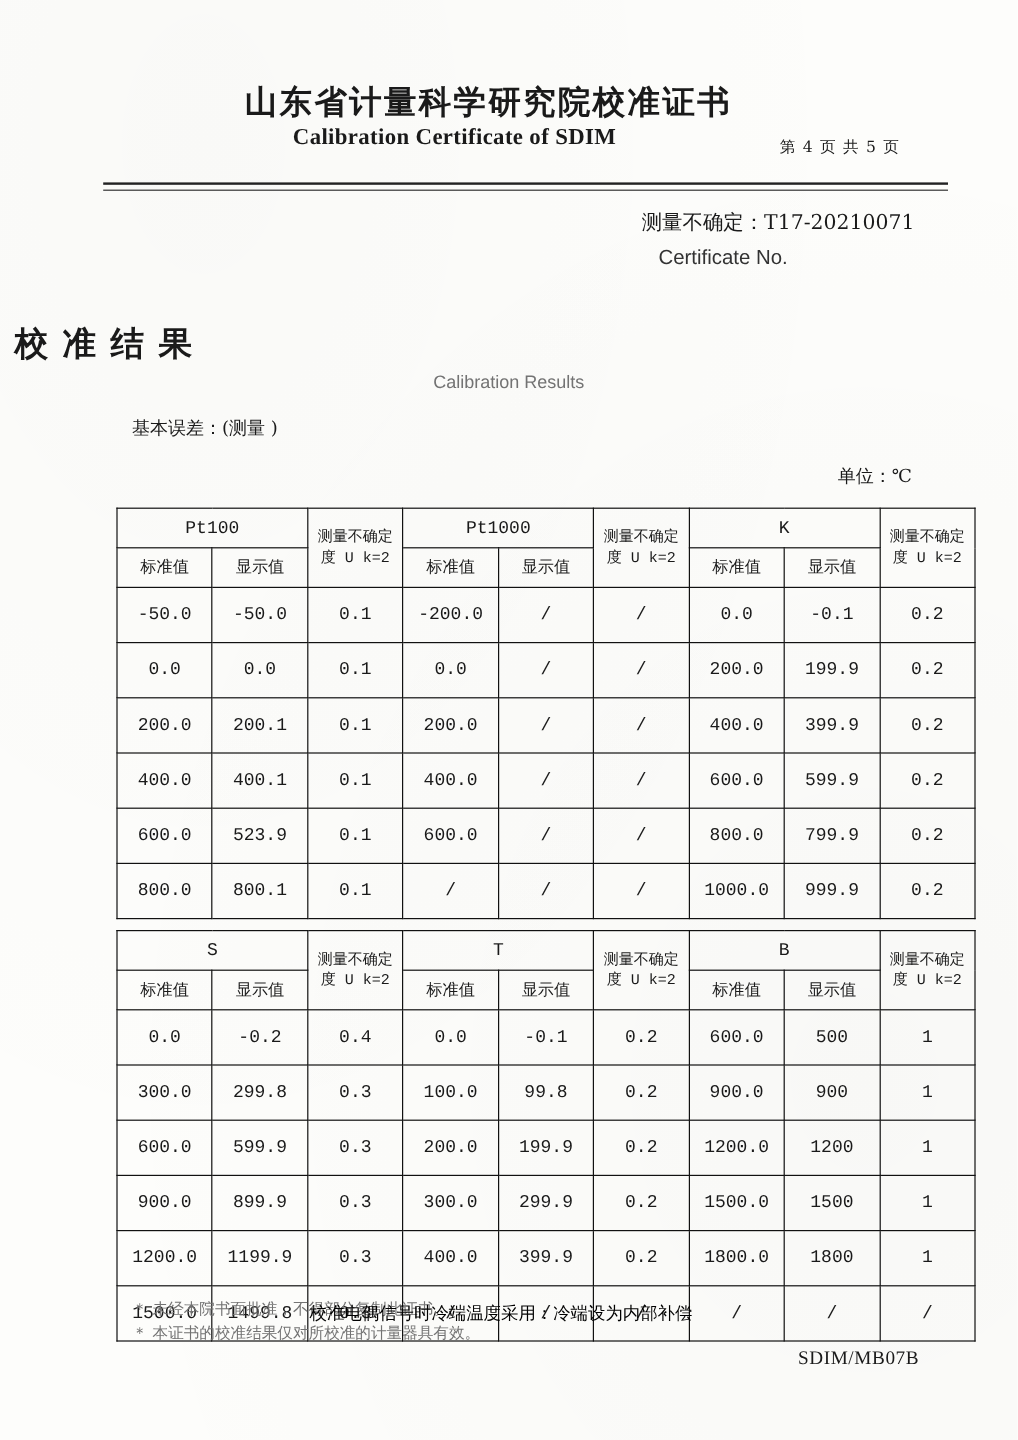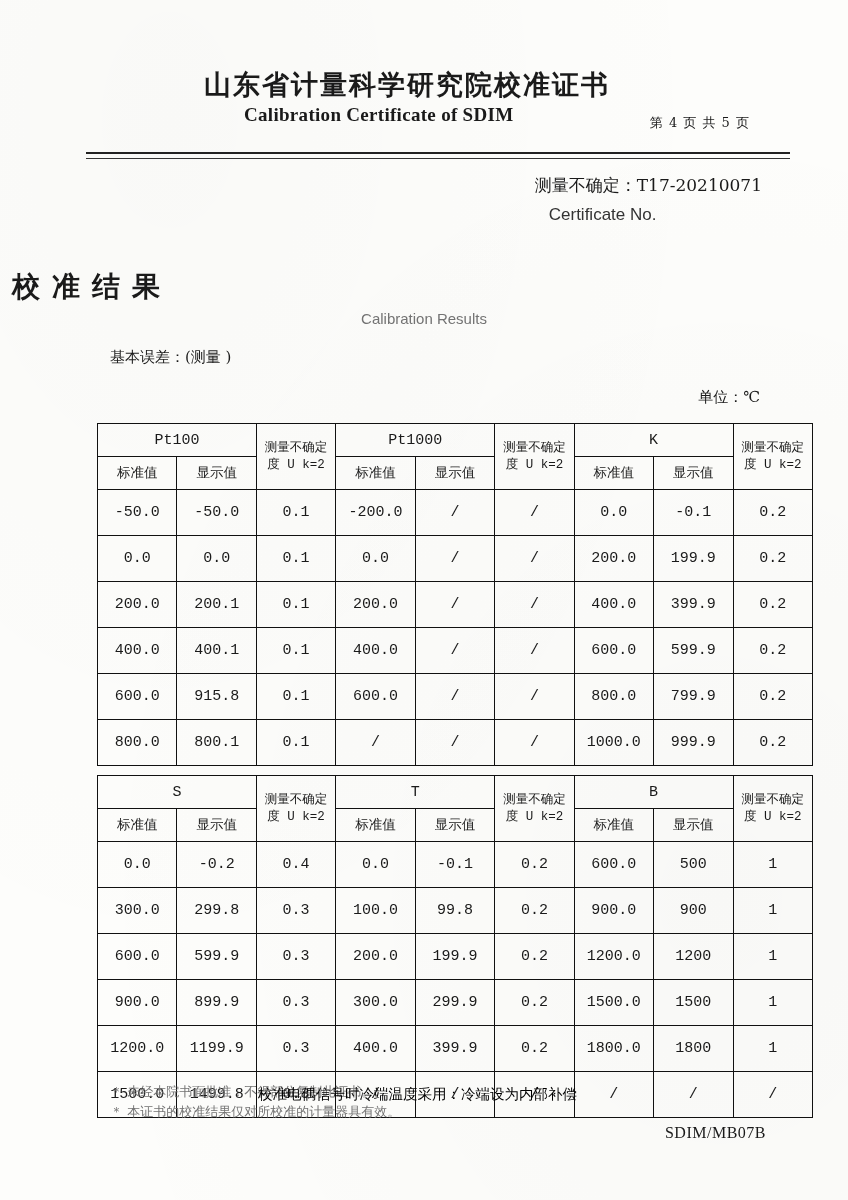--- a/index.html
+++ b/index.html
@@ -344,21 +344,21 @@
           <td>0.1</td>
           <td>400.0</td>
           <td>/</td>
           <td>/</td>
           <td>600.0</td>
           <td>599.9</td>
           <td>0.2</td>
         </tr>
         <tr>
           <td>600.0</td>
-          <td>915.8</td>
+          <td>523.9</td>
           <td>0.1</td>
           <td>600.0</td>
           <td>/</td>
           <td>/</td>
           <td>800.0</td>
           <td>799.9</td>
           <td>0.2</td>
         </tr>
         <tr>
           <td>800.0</td>

